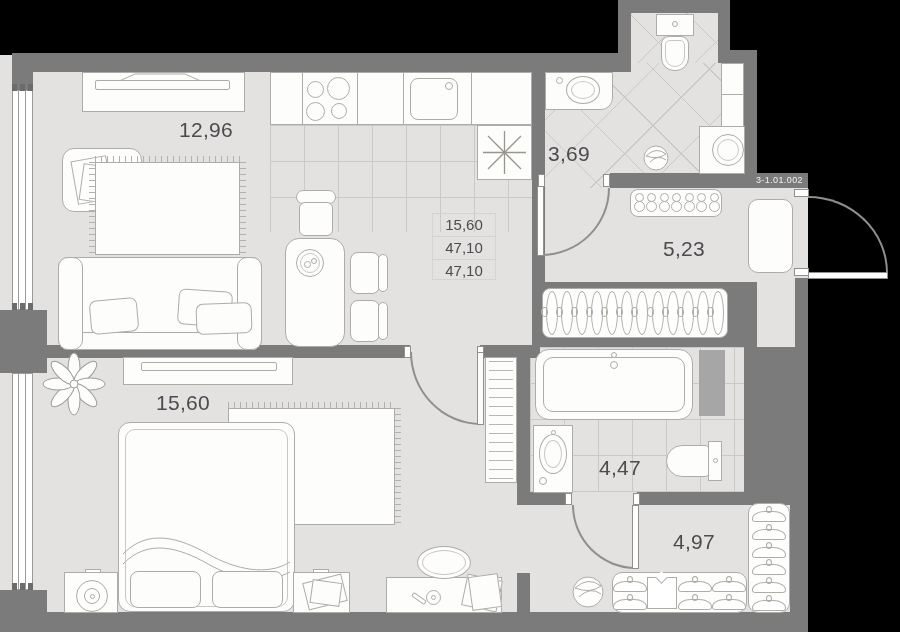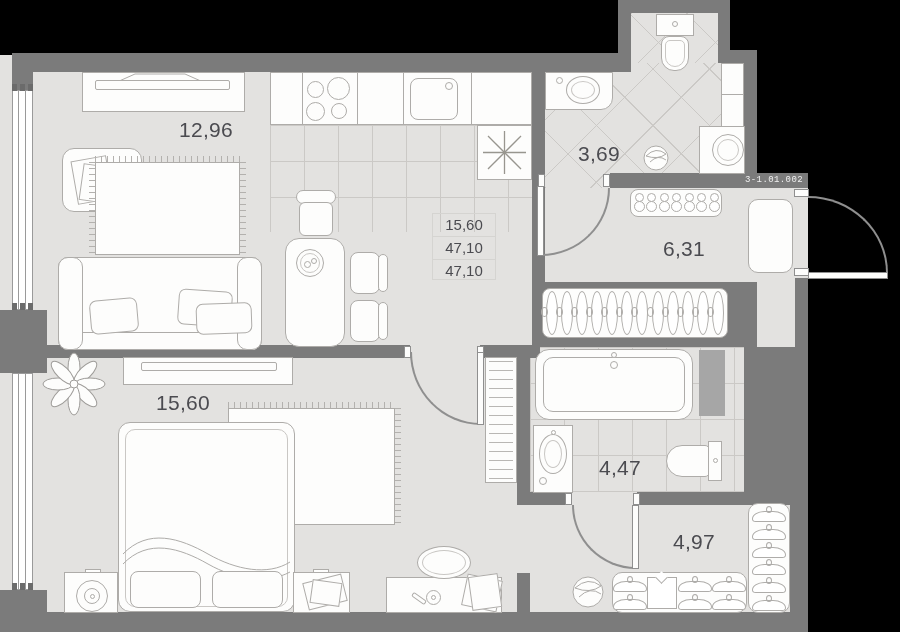--- a/index.html
+++ b/index.html
@@ -14,21 +14,21 @@
     background-size:34px 36px;}
   .tile-d{background-color:var(--floor,#e3e2e0);
     background-image:repeating-linear-gradient(45deg,var(--tile_line,#cbc9c6) 0 1px,transparent 1px 40px),
                      repeating-linear-gradient(135deg,var(--tile_line,#cbc9c6) 0 1px,transparent 1px 40px);}
   .furn{background:#fdfdfc;border:1px solid var(--furniture_outline,#aeaca9);}
   .thin{border-color:#c9c7c4;background:transparent;}
   .round{border-radius:50%;}
   .line{background:var(--furniture_outline,#aeaca9);}
   .duct{background:var(--duct,#a6a6a6);}
   .lbl{color:var(--label_text,#4b4b50);font-size:21px;text-align:center;letter-spacing:.3px;}
-  .unit-lbl{color:var(--unit_label_text,#f0f0f0);font-size:9px;letter-spacing:.4px;text-align:right;font-family:Liberation Mono, monospace;}
+  .unit-lbl{color:var(--unit_label_text,#f0f0f0);font-size:9px;letter-spacing:.4px;text-align:right;}
   .info{border:1px solid #d5d4d1;}
   .info-row{height:22px;line-height:22px;font-size:15px;color:var(--label_text,#4b4b50);
             text-align:center;border-top:1px solid #d5d4d1;}
   .info-row:first-child{border-top:none;}
   .win{background:#fff;border:1px solid #9a9a9a;
     background-image:linear-gradient(90deg,transparent 5px,#9a9a9a 5px,#9a9a9a 6px,transparent 6px,
       transparent 12px,#9a9a9a 12px,#9a9a9a 13px,transparent 13px);}
   .caps{background:repeating-linear-gradient(90deg,#6b6b6b 0 5px,transparent 5px 8px);}
   .arc{border:2px solid var(--door_arc,#8f8f8f);background:transparent;}
   .arc-tr{border-radius:0 100% 0 0;border-bottom:none;border-left:none;}
@@ -309,20 +309,20 @@
   <div class="abs jamb" style="left:633px;top:493px;width:7px;height:12px"></div>
   <div class="abs arc arc-bl" style="left:572px;top:505px;width:64px;height:64px"></div>
   <div class="abs leaf" style="left:632px;top:505px;width:7px;height:64px"></div>
 
   <div class="abs jamb" style="left:794px;top:189px;width:15px;height:8px"></div>
   <div class="abs jamb" style="left:794px;top:268px;width:15px;height:8px"></div>
   <div class="abs arc arc-tr" style="left:808px;top:196px;width:80px;height:77px"></div>
   <div class="abs leaf" style="left:808px;top:272px;width:80px;height:7px"></div>
 
   <div class="abs lbl" style="left:161px;top:118px;width:90px">12,96</div>
-  <div class="abs lbl" style="left:554px;top:142px;width:90px">3,69</div>
-  <div class="abs lbl" style="left:639px;top:237px;width:90px">6,31</div>
+  <div class="abs lbl" style="left:524px;top:142px;width:90px">3,69</div>
+  <div class="abs lbl" style="left:639px;top:237px;width:90px">5,23</div>
   <div class="abs lbl" style="left:138px;top:391px;width:90px">15,60</div>
   <div class="abs lbl" style="left:575px;top:456px;width:90px">4,47</div>
   <div class="abs lbl" style="left:649px;top:530px;width:90px">4,97</div>
   <div class="abs unit-lbl" style="left:700px;top:175px;width:103px">3-1.01.002</div>
 
 </div>
 
 </body></html>

